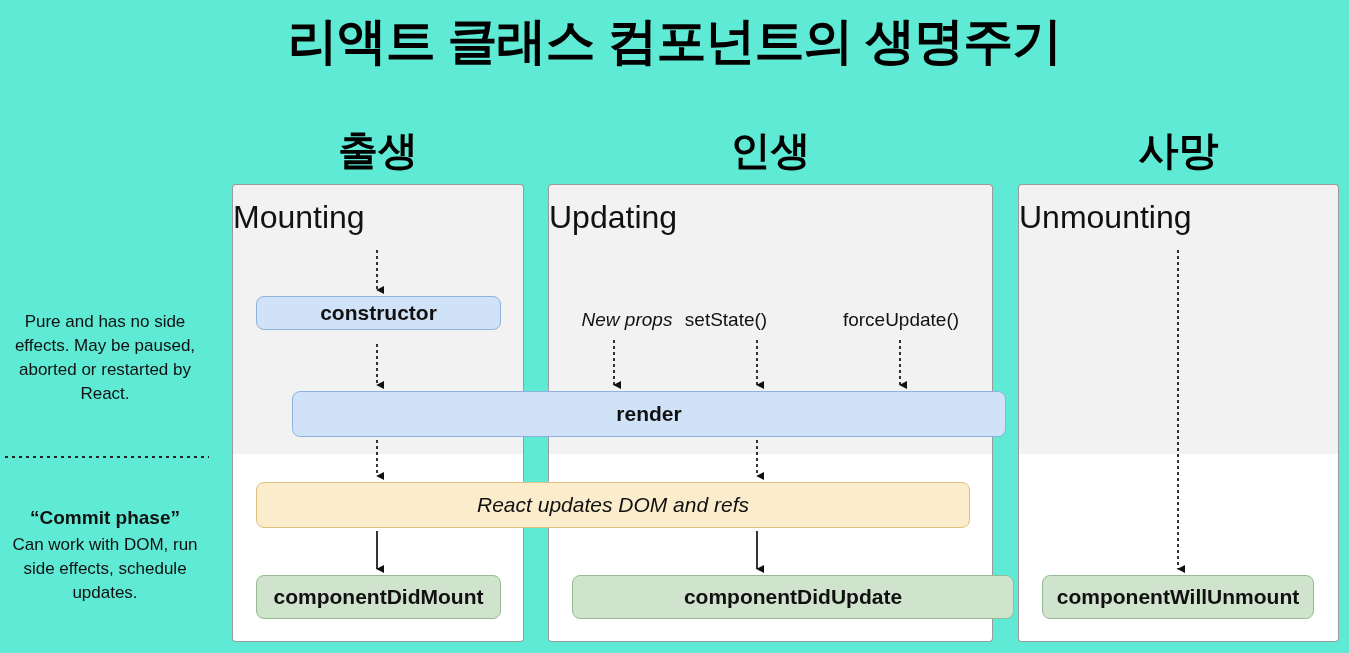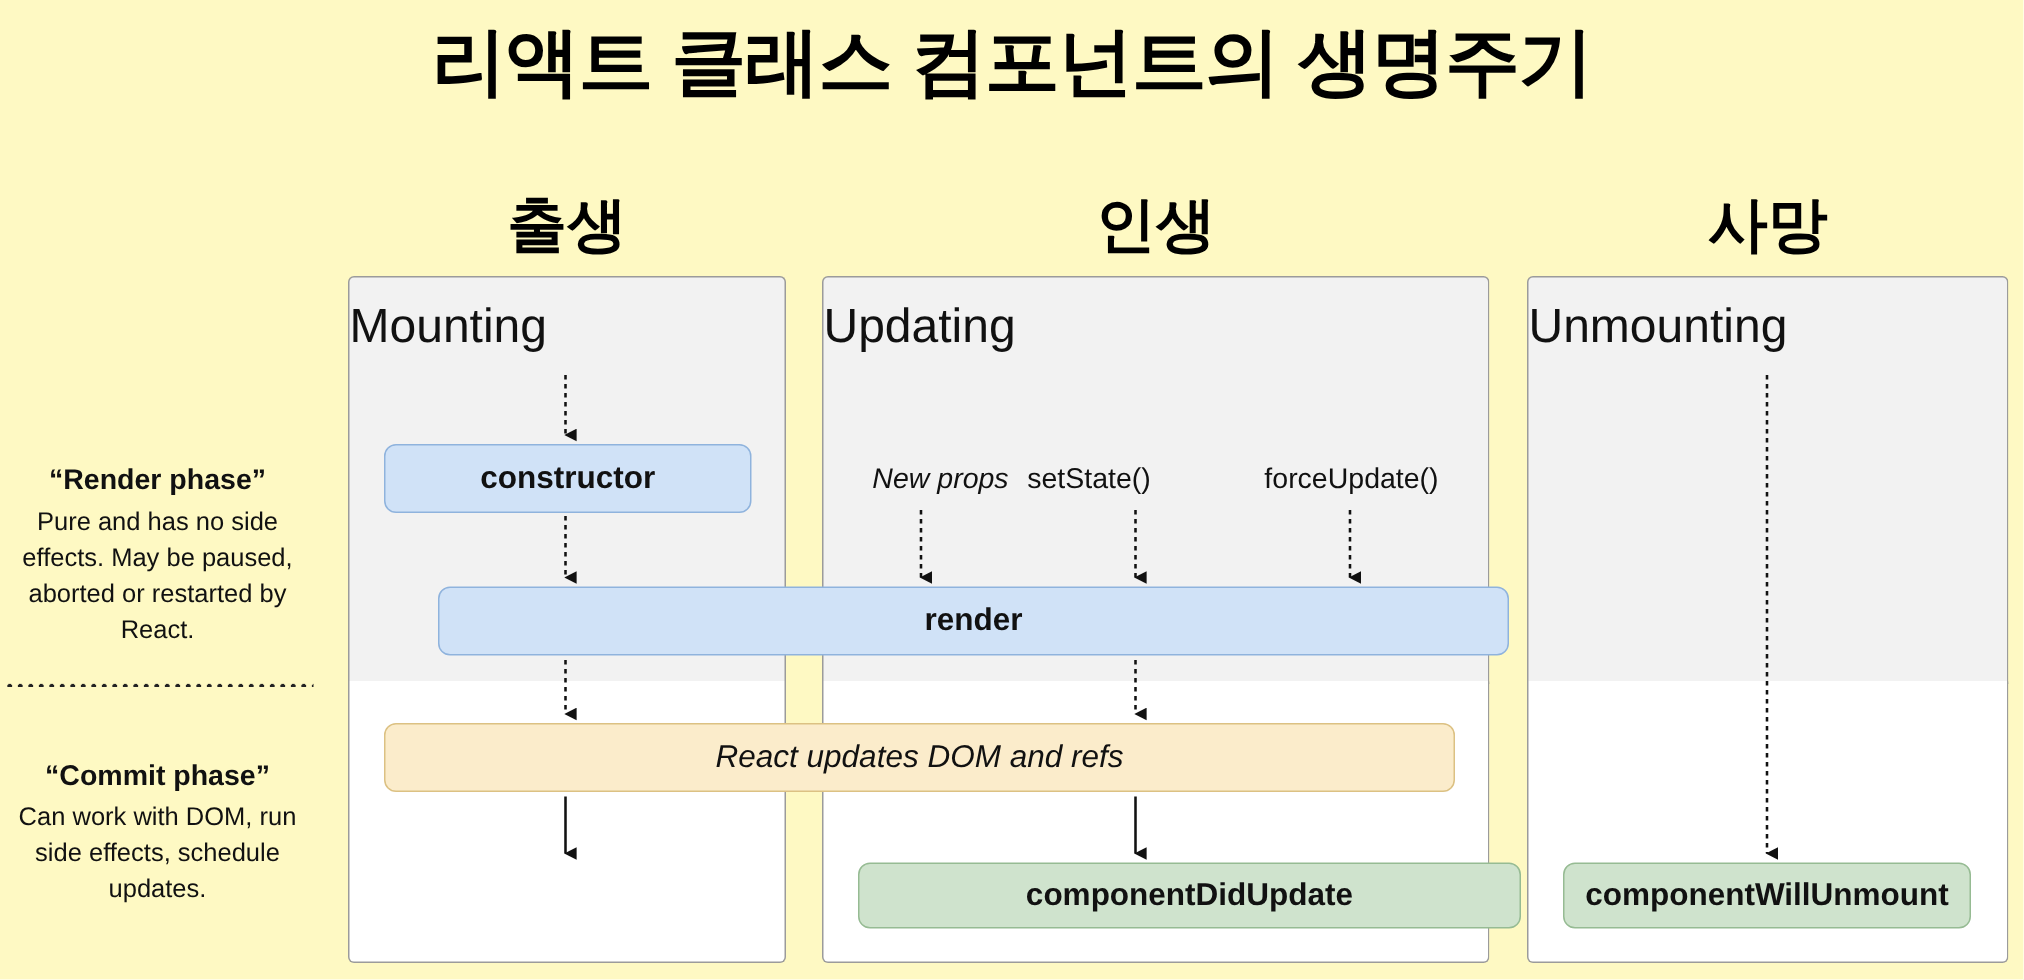--- a/index.html
+++ b/index.html
@@ -1,17 +1,17 @@
 <!DOCTYPE html>
 <html><head>
 <meta charset="utf-8">
 <style>
   html,body{margin:0;padding:0;background:#ffffff;}
   body{font-family:"Liberation Sans","DejaVu Sans",sans-serif;color:#111;}
-  #stage{position:relative;width:1349px;height:653px;overflow:hidden;background:#fef9c3;}
+  #stage{position:relative;width:1349px;height:653px;overflow:hidden;background:#5eead4;}
 
   
   .title{
     position:absolute;left:0;top:8px;width:1349px;text-align:center;
     font-size:50px;font-weight:700;letter-spacing:-1px;color:#000;
     line-height:66px;
   }
 
   
   .stage-label{
@@ -60,21 +60,21 @@
   .box{
     position:absolute;box-sizing:border-box;display:flex;
     align-items:center;justify-content:center;
     border-radius:8px;font-size:21px;font-weight:700;color:#111;
     text-align:center;
   }
   .box.blue  {background:#d0e2f7;border:1px solid #8fb3dd;}
   .box.yellow{background:#fbeccb;border:1px solid #dcc183;font-style:italic;font-weight:400;font-size:21px;}
   .box.green {background:#cfe3cd;border:1px solid #96bb93;}
 
-  #box-constructor   {left:256px;top:296px;width:245px;height:46px;}
+  #box-constructor   {left:256px;top:296px;width:245px;height:34px;}
   #box-render        {left:256px;top:391px;width:714px;height:46px;margin-left:36px;}
   #box-react-updates {left:256px;top:482px;width:714px;height:46px;}
   #box-cdm          {left:256px;top:575px;width:245px;height:44px;}
   #box-cdu          {left:572px;top:575px;width:442px;height:44px;}
   #box-cwu          {left:1042px;top:575px;width:272px;height:44px;}
 
   
   .trigger{
     position:absolute;text-align:center;font-size:19px;color:#111;line-height:24px;
   }
@@ -112,21 +112,20 @@
   </div>
 
   <div class="panel" id="panel-unmounting">
     <div class="top">
       <div class="panel-title">Unmounting</div>
     </div>
     <div class="bot"></div>
   </div>
 
   <div class="note" id="note-render">
-    <div class="note-title">“Render phase”</div>
     <div class="note-body">Pure and has no side effects. May be paused, aborted or restarted by React.</div>
   </div>
   <div id="note-divider"></div>
   <div class="note" id="note-commit">
     <div class="note-title">“Commit phase”</div>
     <div class="note-body">Can work with DOM, run side effects, schedule updates.</div>
   </div>
 
   <div class="trigger ital" id="trig-newprops">New props</div>
   <div class="trigger" id="trig-setstate">setState()</div>
@@ -152,16 +151,17 @@
       <line x1="757" y1="440" x2="757" y2="476" stroke-dasharray="3,3"></line>
       <line x1="757" y1="531" x2="757" y2="569"></line>
 
       <line x1="1178" y1="250" x2="1178" y2="569" stroke-dasharray="3,3"></line>
     </g>
   </svg>
 
   <div class="box blue" id="box-constructor">constructor</div>
   <div class="box blue" id="box-render">render</div>
   <div class="box yellow" id="box-react-updates">React updates DOM and refs</div>
+  <div class="box green" id="box-cdm">componentDidMount</div>
   <div class="box green" id="box-cdu">componentDidUpdate</div>
   <div class="box green" id="box-cwu">componentWillUnmount</div>
 
 </div>
 
 </body></html>

